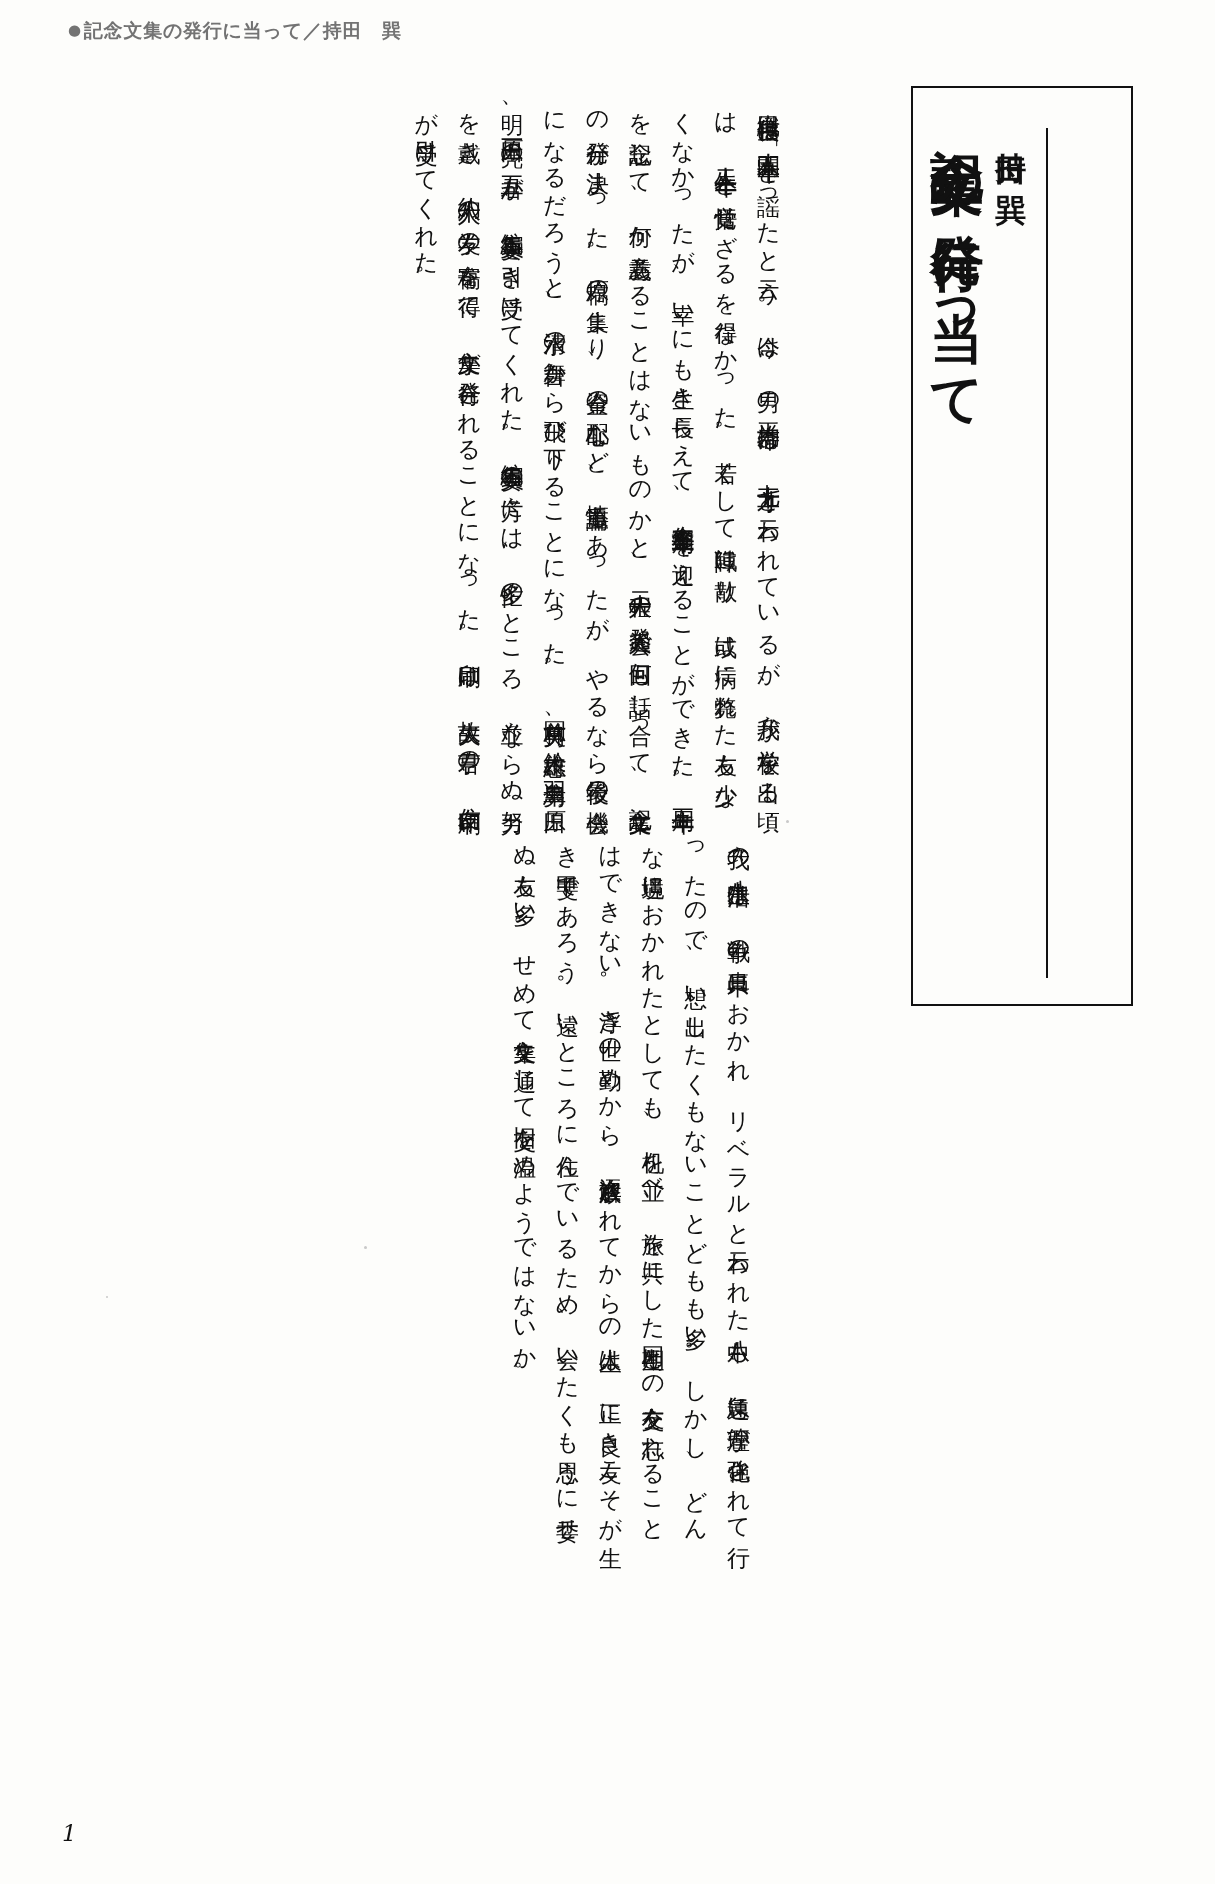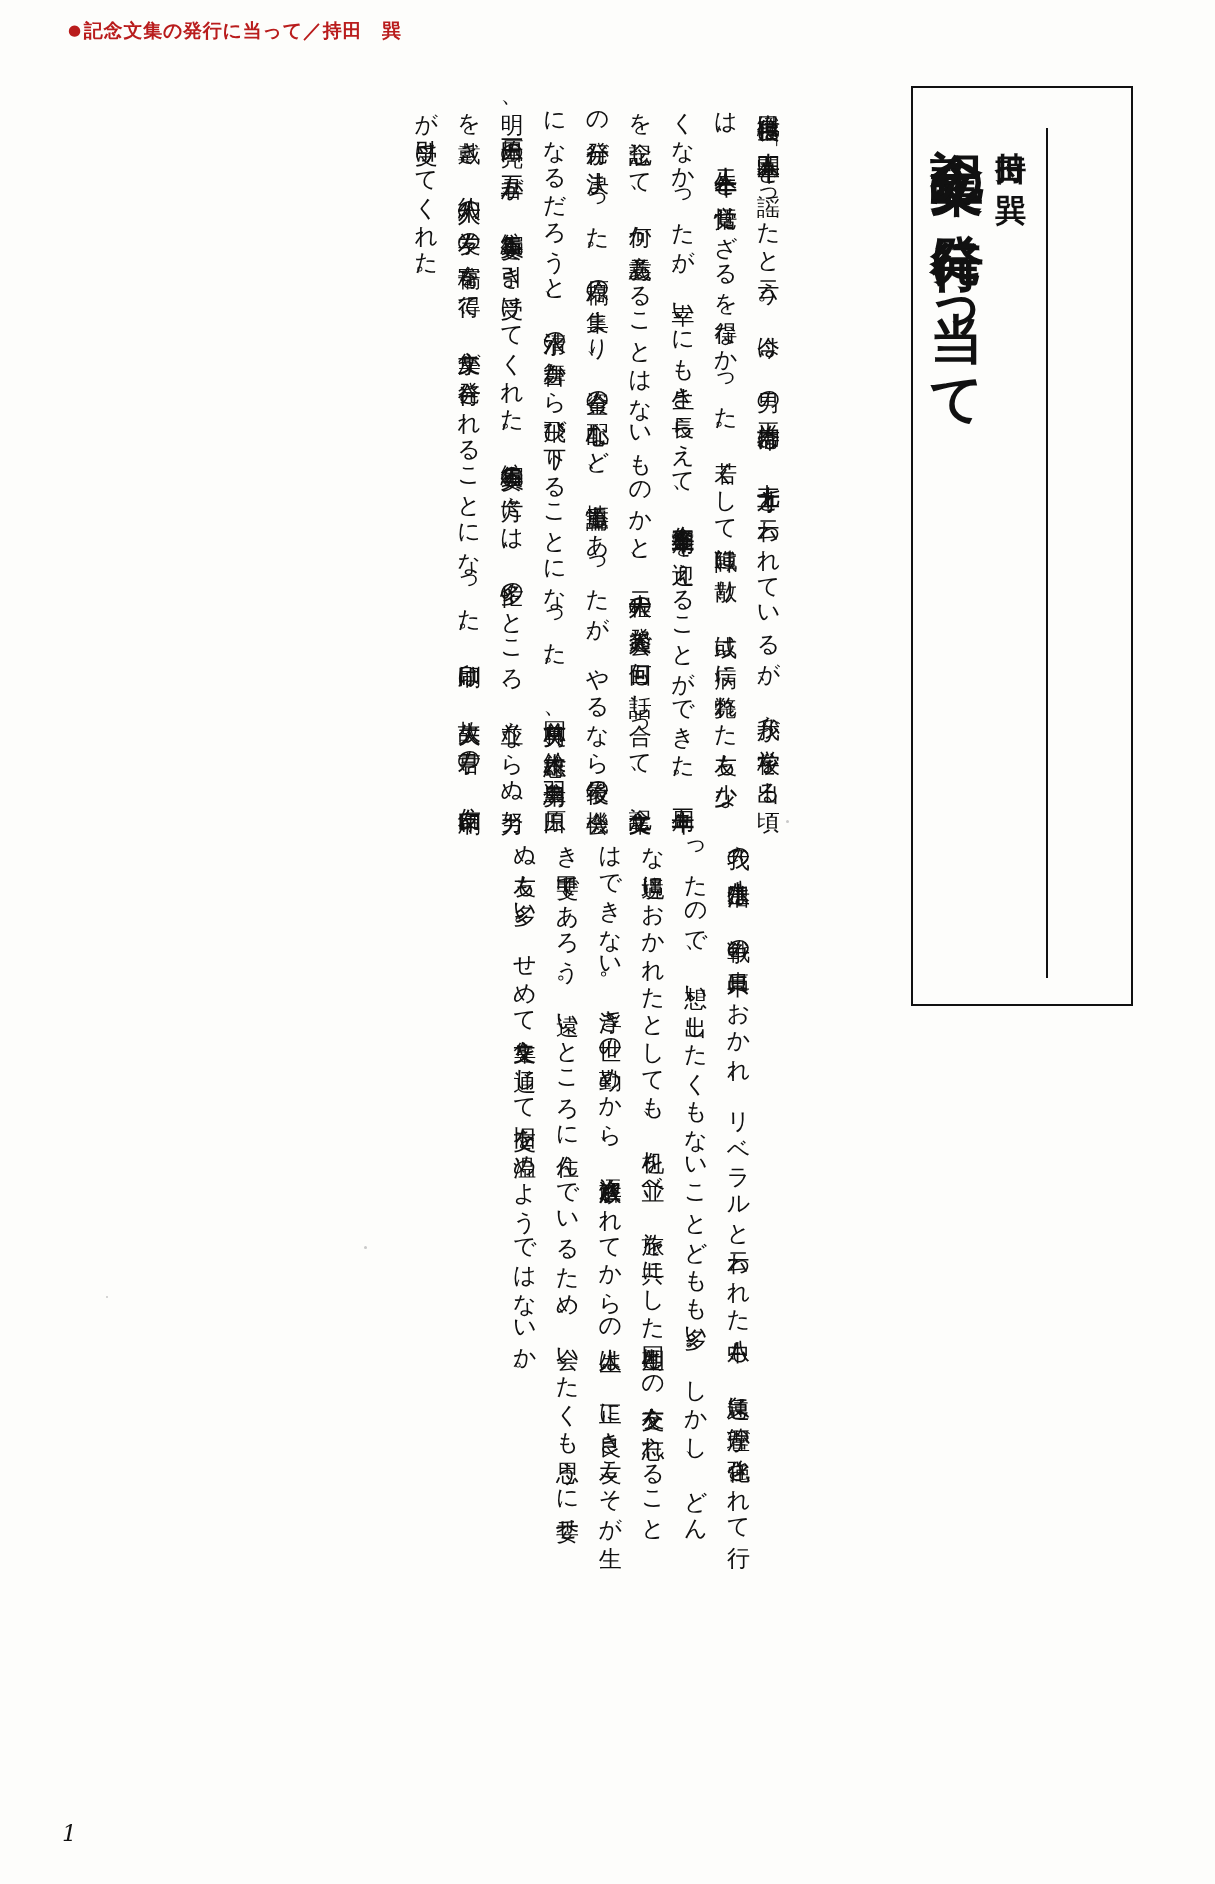--- a/index.html
+++ b/index.html
@@ -23,21 +23,21 @@
   }
 
   
   .runhead {
     position: absolute;
     top: 18px;
     left: 68px;
     font-size: 19px;
     letter-spacing: 0.04em;
     white-space: nowrap;
-    color: #b91c1c;
+    color: #737373;
     font-family: "DejaVu Sans", "Liberation Sans", sans-serif;
     font-weight: 600;
   }
   .runhead .bullet {
     font-size: 15px;
     vertical-align: 2px;
     margin-right: 2px;
   }
 
   

